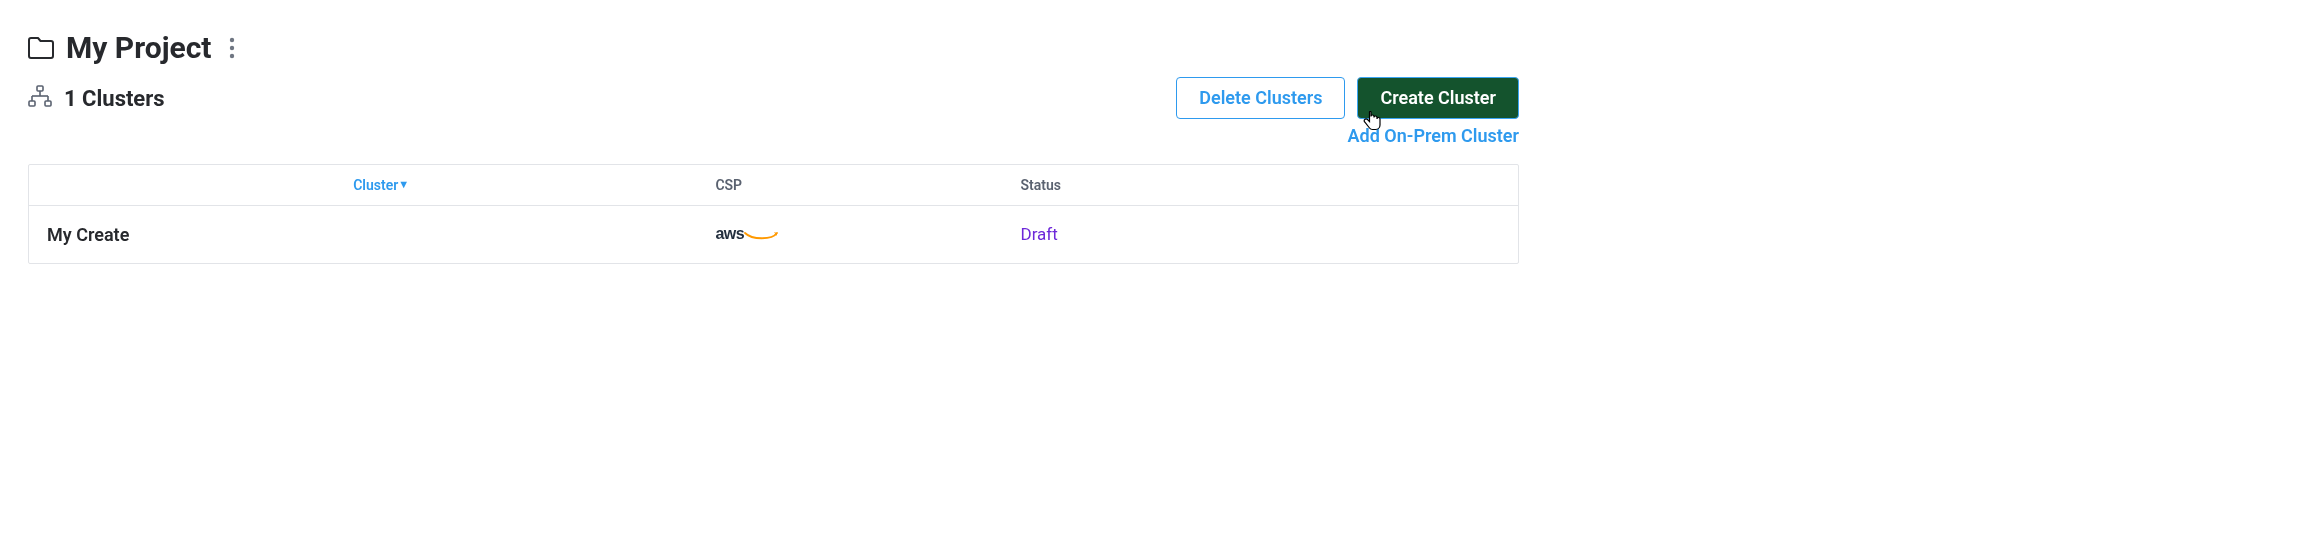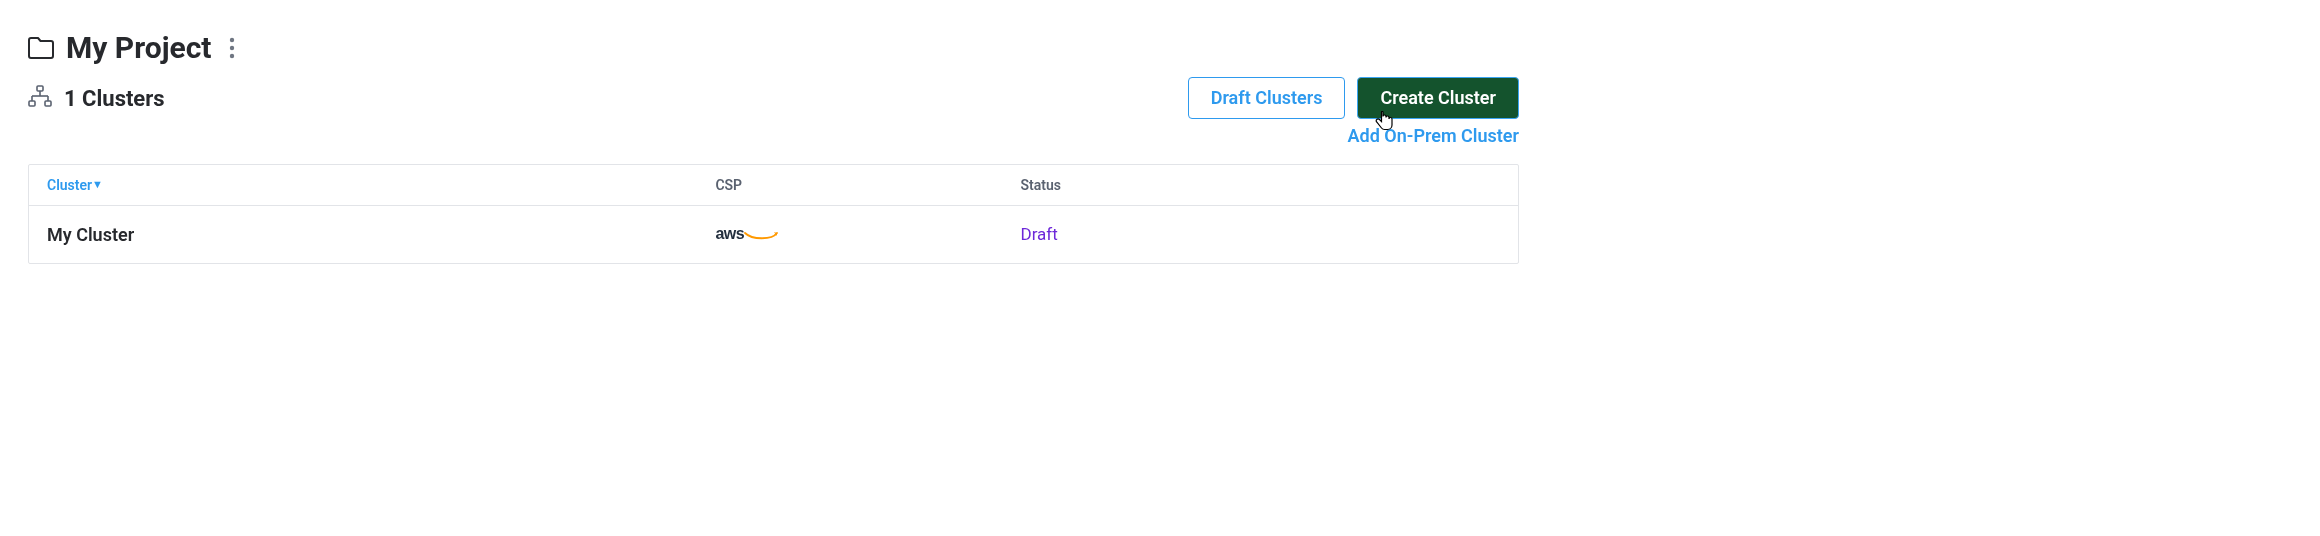--- a/index.html
+++ b/index.html
@@ -96,20 +96,21 @@
       font-size: 14px;
       font-weight: 600;
     }
     .th-cluster {
       flex: 0 0 46%;
       color: #2e9aee;
       display: flex;
       align-items: center;
       gap: 0;
       cursor: pointer;
+      justify-content: center;
     }
     .th-csp { flex: 0 0 21%; }
     .th-status { flex: 1; }
     .trow {
       display: flex;
       align-items: center;
       padding: 18px 18px;
     }
     .td-cluster {
       flex: 0 0 46%;
@@ -183,21 +184,21 @@
         <rect x="17" y="16" width="6" height="5" rx="1"></rect>
         <line x1="12" y1="6" x2="12" y2="11"></line>
         <line x1="4" y1="11" x2="20" y2="11"></line>
         <line x1="4" y1="11" x2="4" y2="16"></line>
         <line x1="20" y1="11" x2="20" y2="16"></line>
       </svg>
     </span>
     <span class="sub-title">1 Clusters</span>
   </div>
   <div class="actions">
-    <button class="btn btn-outline">Draft Clusters</button>
+    <button class="btn btn-outline">Delete Clusters</button>
     <button class="btn btn-primary">Create Cluster</button>
     <span class="cursor-pointer">
       <svg width="18" height="20" viewBox="0 0 18 20">
         <path d="M6.5 1.5 L6.5 10.5 L4.5 8.5 C3.7 7.7 2.4 7.7 1.7 8.5 C1 9.2 1 10.3 1.7 11 L6.5 17 C7.2 17.9 8.3 18.5 9.5 18.5 L12.5 18.5 C15 18.5 17 16.5 17 14 L17 8 C17 7.2 16.3 6.5 15.5 6.5 C14.7 6.5 14 7.2 14 8 L14 6.5 C14 5.7 13.3 5 12.5 5 C11.7 5 11 5.7 11 6.5 L11 5.5 C11 4.7 10.3 4 9.5 4 C8.7 4 8 4.7 8 5.5 L8 1.5 C8 0.7 7.6 0.2 7.25 0.2 C6.9 0.2 6.5 0.7 6.5 1.5 Z" fill="#fff" stroke="#000" stroke-width="1.2"></path>
       </svg>
     </span>
   </div>
 </div>
 
 <div class="link-row">
@@ -207,21 +208,21 @@
 <div class="table">
   <div class="thead">
     <div class="th-cluster">
       <span>Cluster</span>
       <span class="sort-caret">▼</span>
     </div>
     <div class="th-csp">CSP</div>
     <div class="th-status">Status</div>
   </div>
   <div class="trow">
-    <div class="td-cluster">My Cluster</div>
+    <div class="td-cluster">My Create</div>
     <div class="td-csp">
       <span class="aws-logo">
         <span class="aws-text">aws</span>
         <svg class="aws-smile" width="36" height="10" viewBox="0 0 36 10">
           <path d="M1 1 C8 8 28 8 33 1" stroke="#ff9900" stroke-width="1.8" fill="none" stroke-linecap="round"></path>
           <path d="M33 1 L30 0 L33 4 Z" fill="#ff9900"></path>
         </svg>
       </span>
     </div>
     <div class="td-status">Draft</div>

